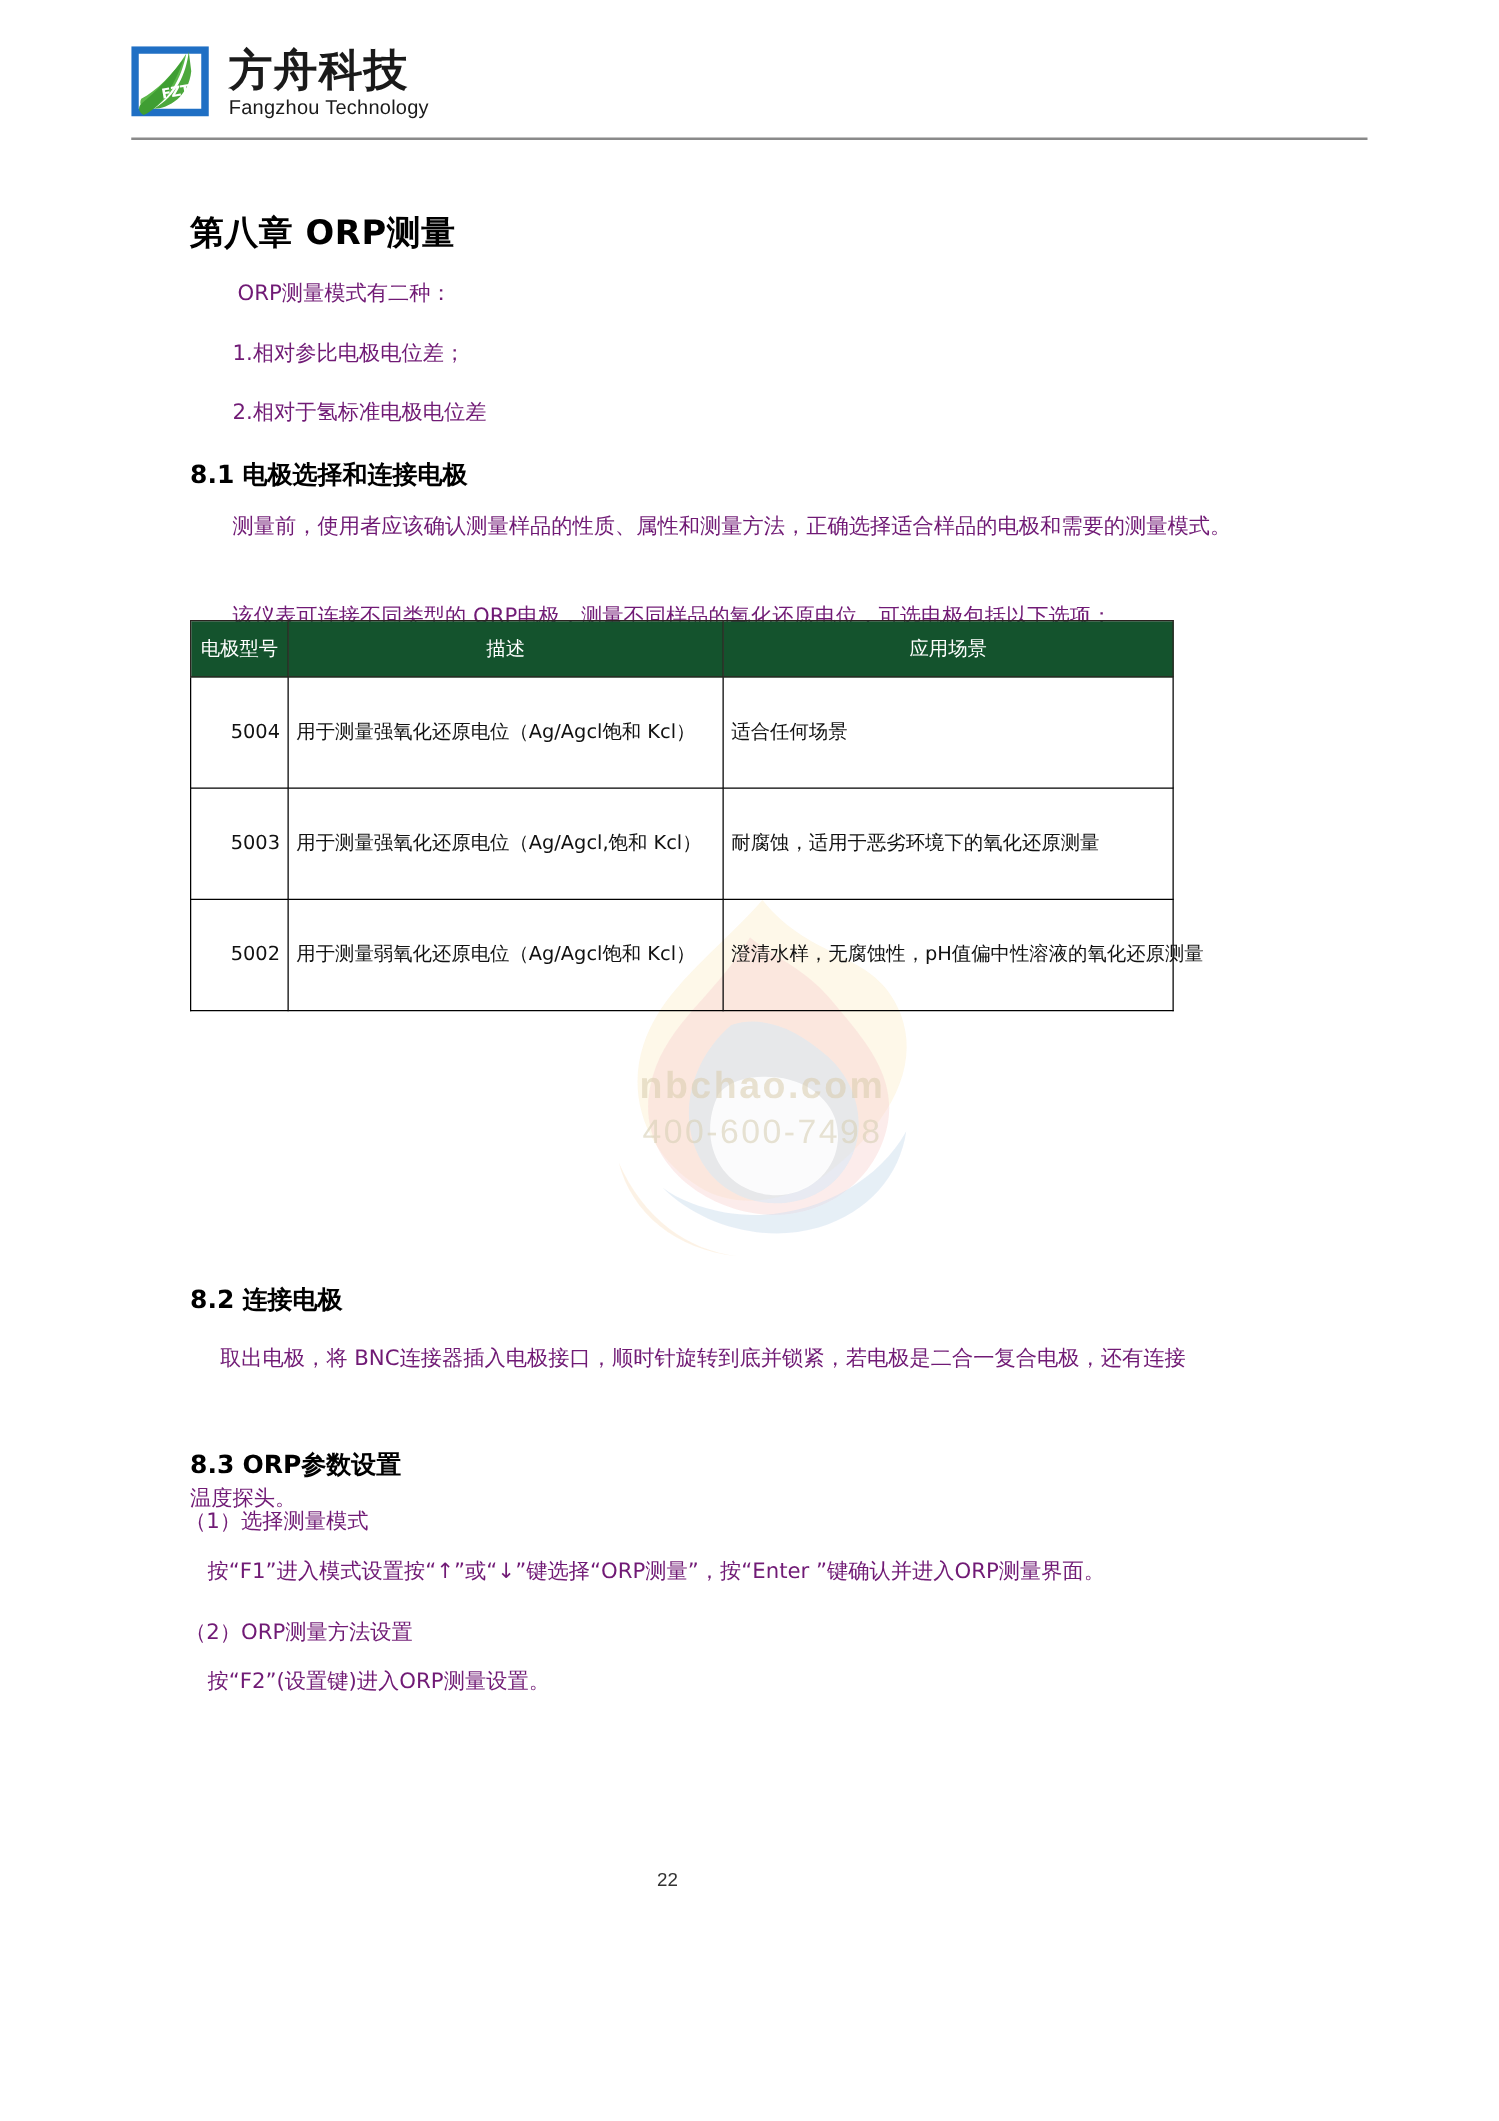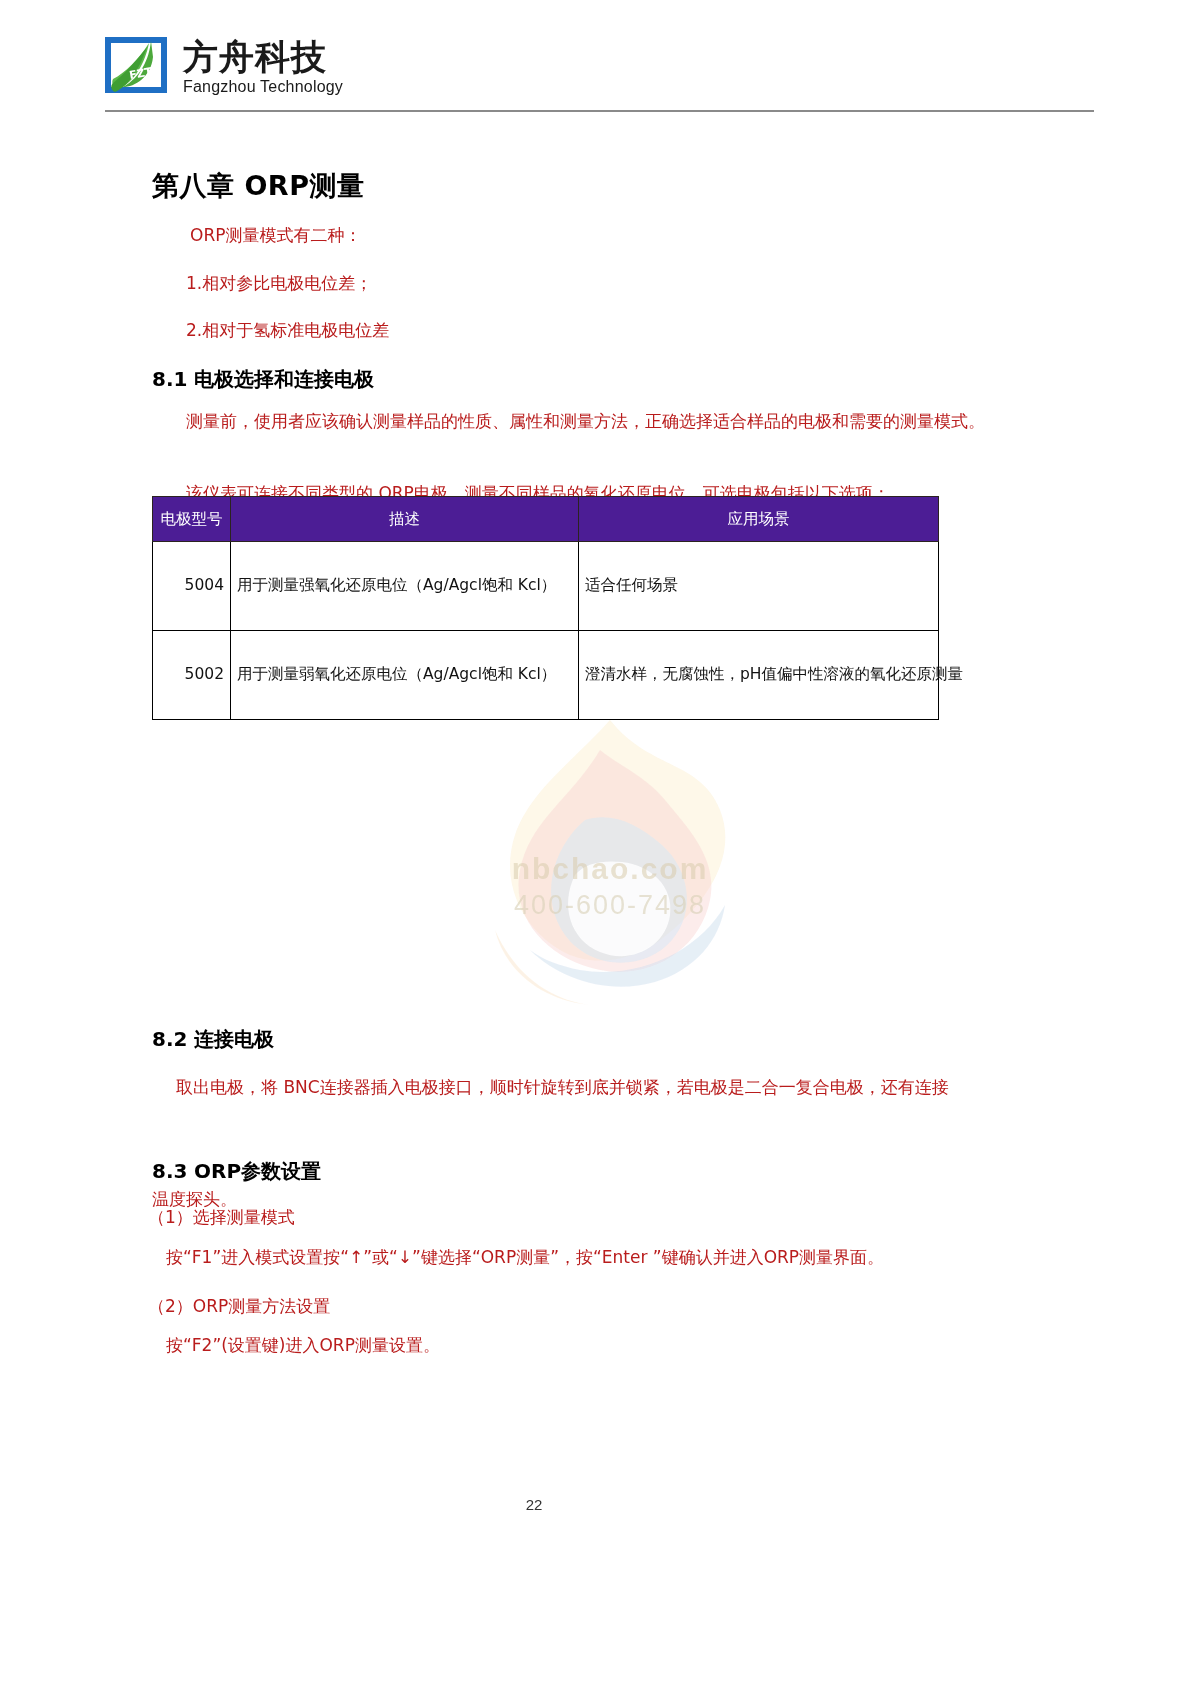--- a/index.html
+++ b/index.html
@@ -83,21 +83,21 @@
     z-index:2;
   }
   .chapter-title{
     position:absolute;left:152px;top:168px;
     font-size:27px;font-weight:bold;letter-spacing:0.5px;
     font-family:"DejaVu Sans","Liberation Sans",sans-serif;
   }
   .p-indent{
     position:absolute;
     font-size:17px;line-height:1.6;
-    color:#b91c1c;
+    color:#701a75;
     font-family:"DejaVu Sans","Liberation Sans",sans-serif;
   }
   .sec-head{
     position:absolute;
     font-size:20px;font-weight:bold;
     font-family:"DejaVu Sans","Liberation Sans",sans-serif;
   }
   .sec-num{display:inline-block;min-width:42px;}
 
   
@@ -108,21 +108,21 @@
     z-index:2;
   }
   table.elec{
     border-collapse:collapse;
     width:786px;
     table-layout:fixed;
     font-size:15.5px;
     font-family:"DejaVu Sans","Liberation Sans",sans-serif;
   }
   table.elec th{
-    background:#4c1d95;
+    background:#14532d;
     color:#ffffff;
     font-weight:normal;
     font-size:15.5px;
     height:42px;
     border:1px solid #2b2320;
     text-align:center;
     vertical-align:middle;
   }
   table.elec td{
     border:1px solid #000;
@@ -221,20 +221,25 @@
             <th>应用场景</th>
           </tr>
         </thead>
         <tbody>
           <tr>
             <td class="model">5004</td>
             <td class="desc">用于测量强氧化还原电位（Ag/Agcl饱和 Kcl）</td>
             <td class="scene">适合任何场景</td>
           </tr>
           <tr>
+            <td class="model">5003</td>
+            <td class="desc">用于测量强氧化还原电位（Ag/Agcl,饱和 Kcl）</td>
+            <td class="scene">耐腐蚀，适用于恶劣环境下的氧化还原测量</td>
+          </tr>
+          <tr>
             <td class="model">5002</td>
             <td class="desc">用于测量弱氧化还原电位（Ag/Agcl饱和 Kcl）</td>
             <td class="scene">澄清水样，无腐蚀性，pH值偏中性溶液的氧化还原测量</td>
           </tr>
         </tbody>
       </table>
     </div>
 
     <div class="sec-head" style="left:152px;top:1026px;">
       <span class="sec-num">8.2</span><span>连接电极</span>

